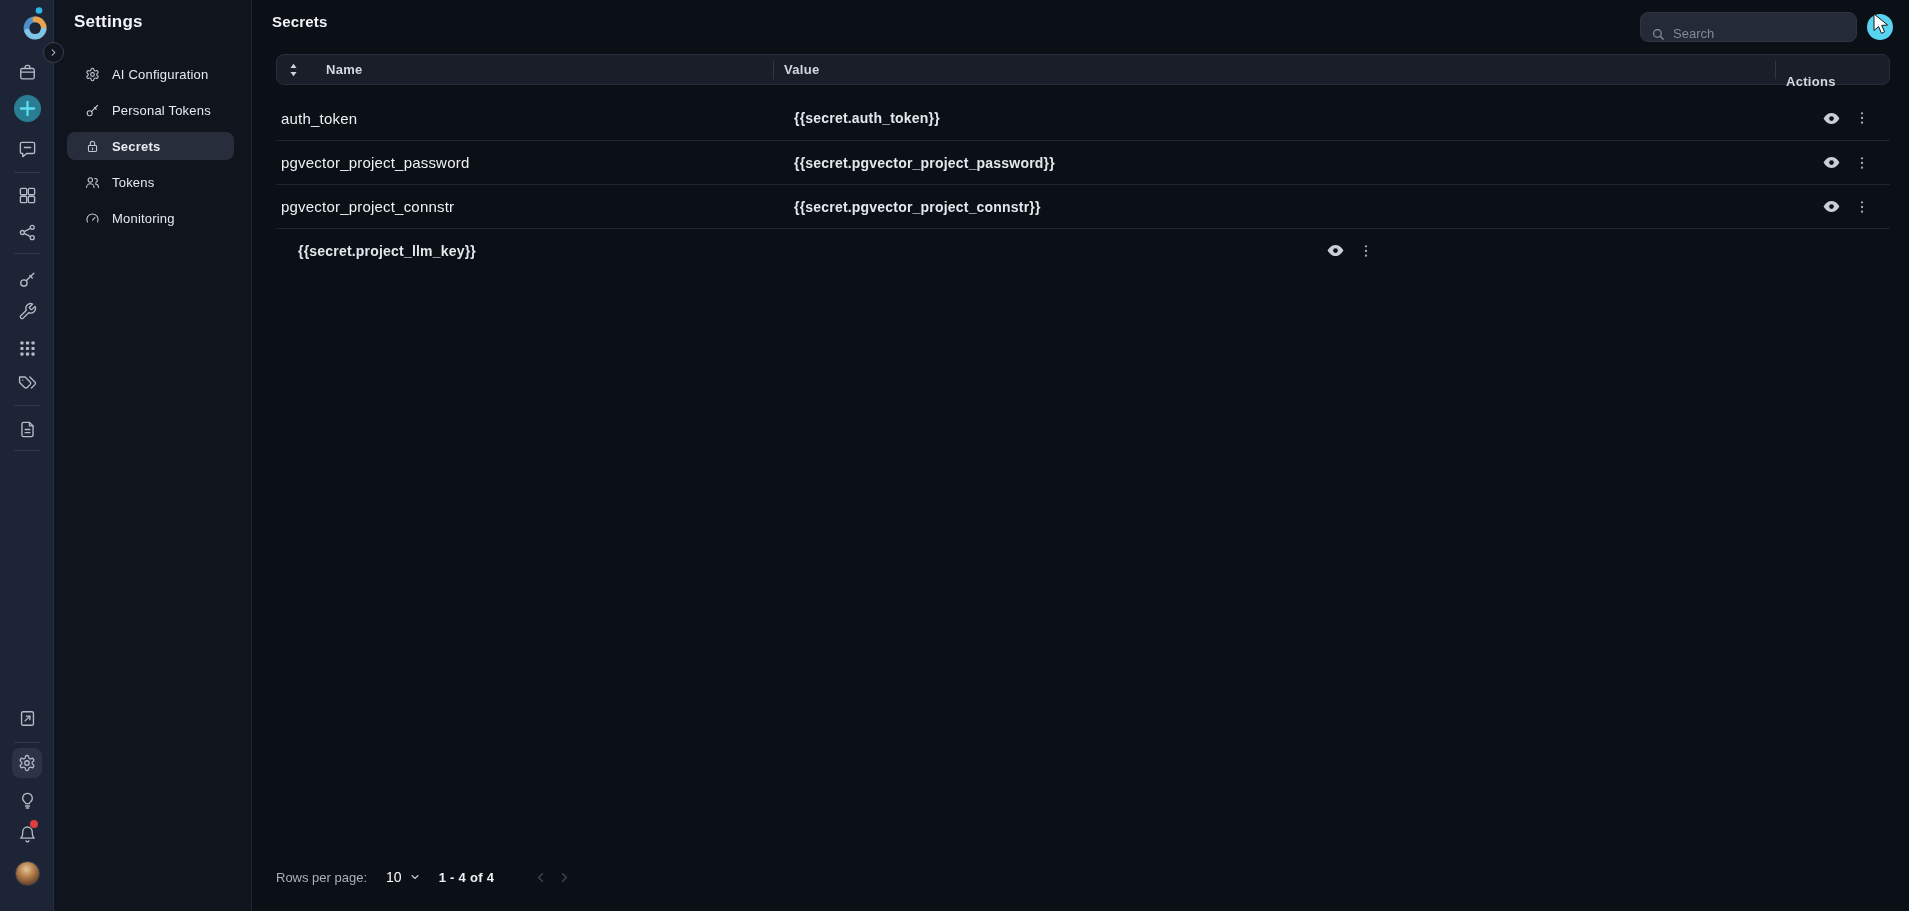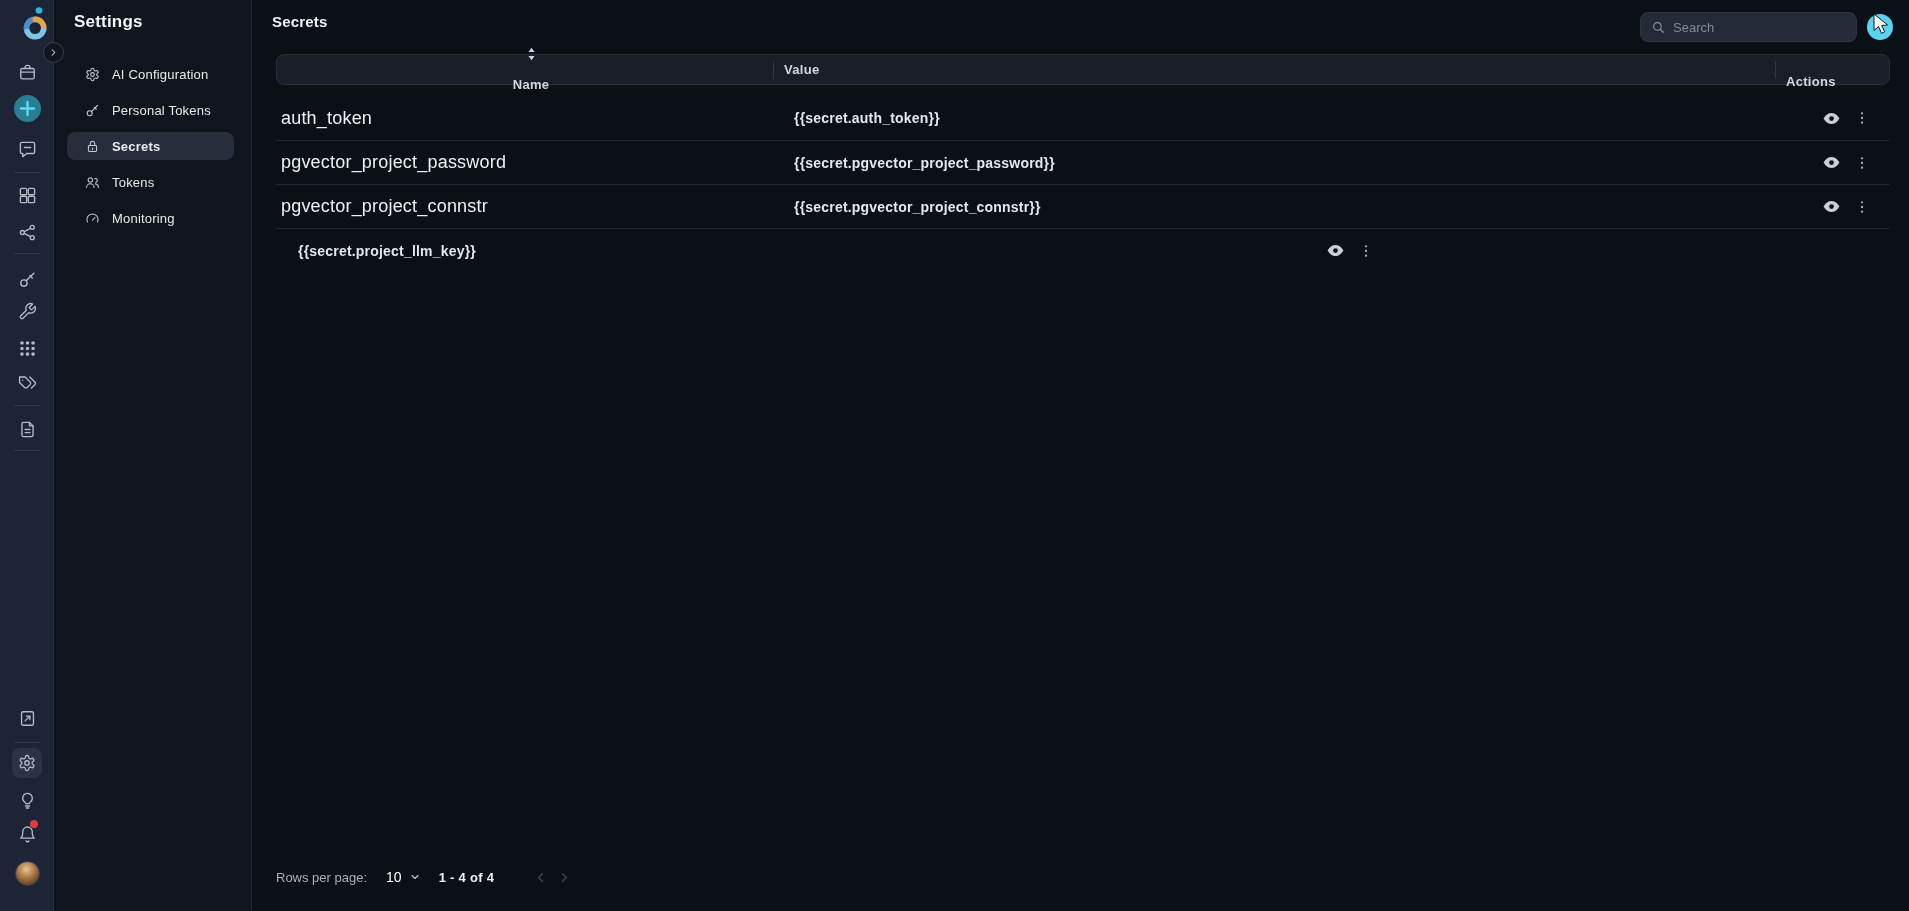--- a/index.html
+++ b/index.html
@@ -48,44 +48,44 @@
   .nav-item .nicon { color:#c4cad4; display:flex; }
   .nav-item .nicon svg { width:15px; height:15px; }
 
   
   .main { position:absolute; left:253px; top:0; width:1656px; height:100%;
           background:#0b0f16; }
   .page-title { position:absolute; left:19px; top:13px; font-size:15px;
                 font-weight:700; letter-spacing:.2px; color:#f0f2f6; }
   .search { position:absolute; left:1387px; top:12px; width:217px; height:30px;
             background:#242a37; border:1px solid #2d3443; border-radius:8px;
-            display:flex; align-items:center; gap:8px; padding:0 10px; }
+            display:flex; align-items:flex-end; gap:8px; padding:0 10px; }
   .search .sic { color:#8b93a0; } .search .sic svg { width:14px; height:14px; }
   .search input { flex:1; background:transparent; border:none; outline:none;
                   color:#dde1e8; font-size:13px; font-family:inherit; min-width:0; }
   .search input::placeholder { color:#828b98; }
   .avatar-top { position:absolute; left:1614px; top:14px; width:26px; height:26px;
                 border-radius:50%; background:#58d4f0; border:none; cursor:pointer; }
 
   
   .thead { position:absolute; left:23px; top:54px; width:1614px; height:31px;
            background:#191e29; border:1px solid #272e3b; border-radius:8px;
            display:flex; align-items:center; font-size:13px; font-weight:700;
            letter-spacing:.3px; color:#d3d8df; }
-  .hcol-name { width:496px; display:flex; align-items:center; gap:16px; padding-left:12px;flex-direction:column; }
+  .hcol-name { width:496px; display:flex; align-items:center; gap:28px; padding-left:12px; }
   .hcol-value { width:1001px; padding-left:10px; }
   .hcol-actions { flex:1; padding-left:10px;margin-top:24px; }
   .vdiv { width:1px; height:18px; background:#303744; }
   .sort-btn { background:none; border:none; color:#cfd4dc; cursor:pointer;
               display:flex; padding:0; }
   .sort-btn svg { width:9px; height:14px; }
   .rows { position:absolute; left:23px; top:96px; width:1614px; }
   .row { height:44px; display:flex; align-items:center; }
   .row + .row { border-top:1px solid #1f2430; }
-  .cell-name { width:496px; padding-left:5px; font-size:18px; color:#eef1f4;
+  .cell-name { width:496px; padding-left:5px; font-size:15px; color:#eef1f4;
                letter-spacing:.2px; }
   .cell-value { width:1001px; padding-left:22px; font-size:14px; color:#e4e8ed;
                 letter-spacing:.2px;font-weight:bold; }
   .cell-actions { flex:1; display:flex; align-items:center; gap:13px; padding-left:49px; }
   .act-btn { background:none; border:none; cursor:pointer; padding:0; display:flex; }
   .eye { color:#c9cfd7; } .eye svg { width:19px; height:19px; }
   .kebab { color:#a7aeb8; } .kebab svg { width:16px; height:16px; }
 
   
   .pagination { position:absolute; left:23px; bottom:20px; height:28px;

